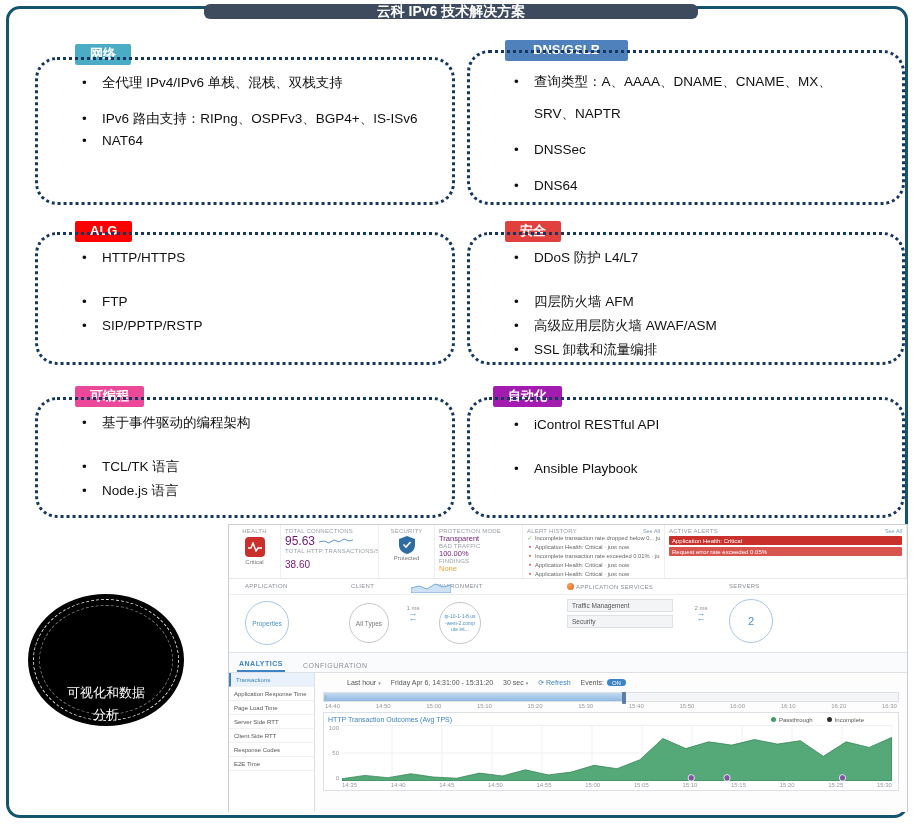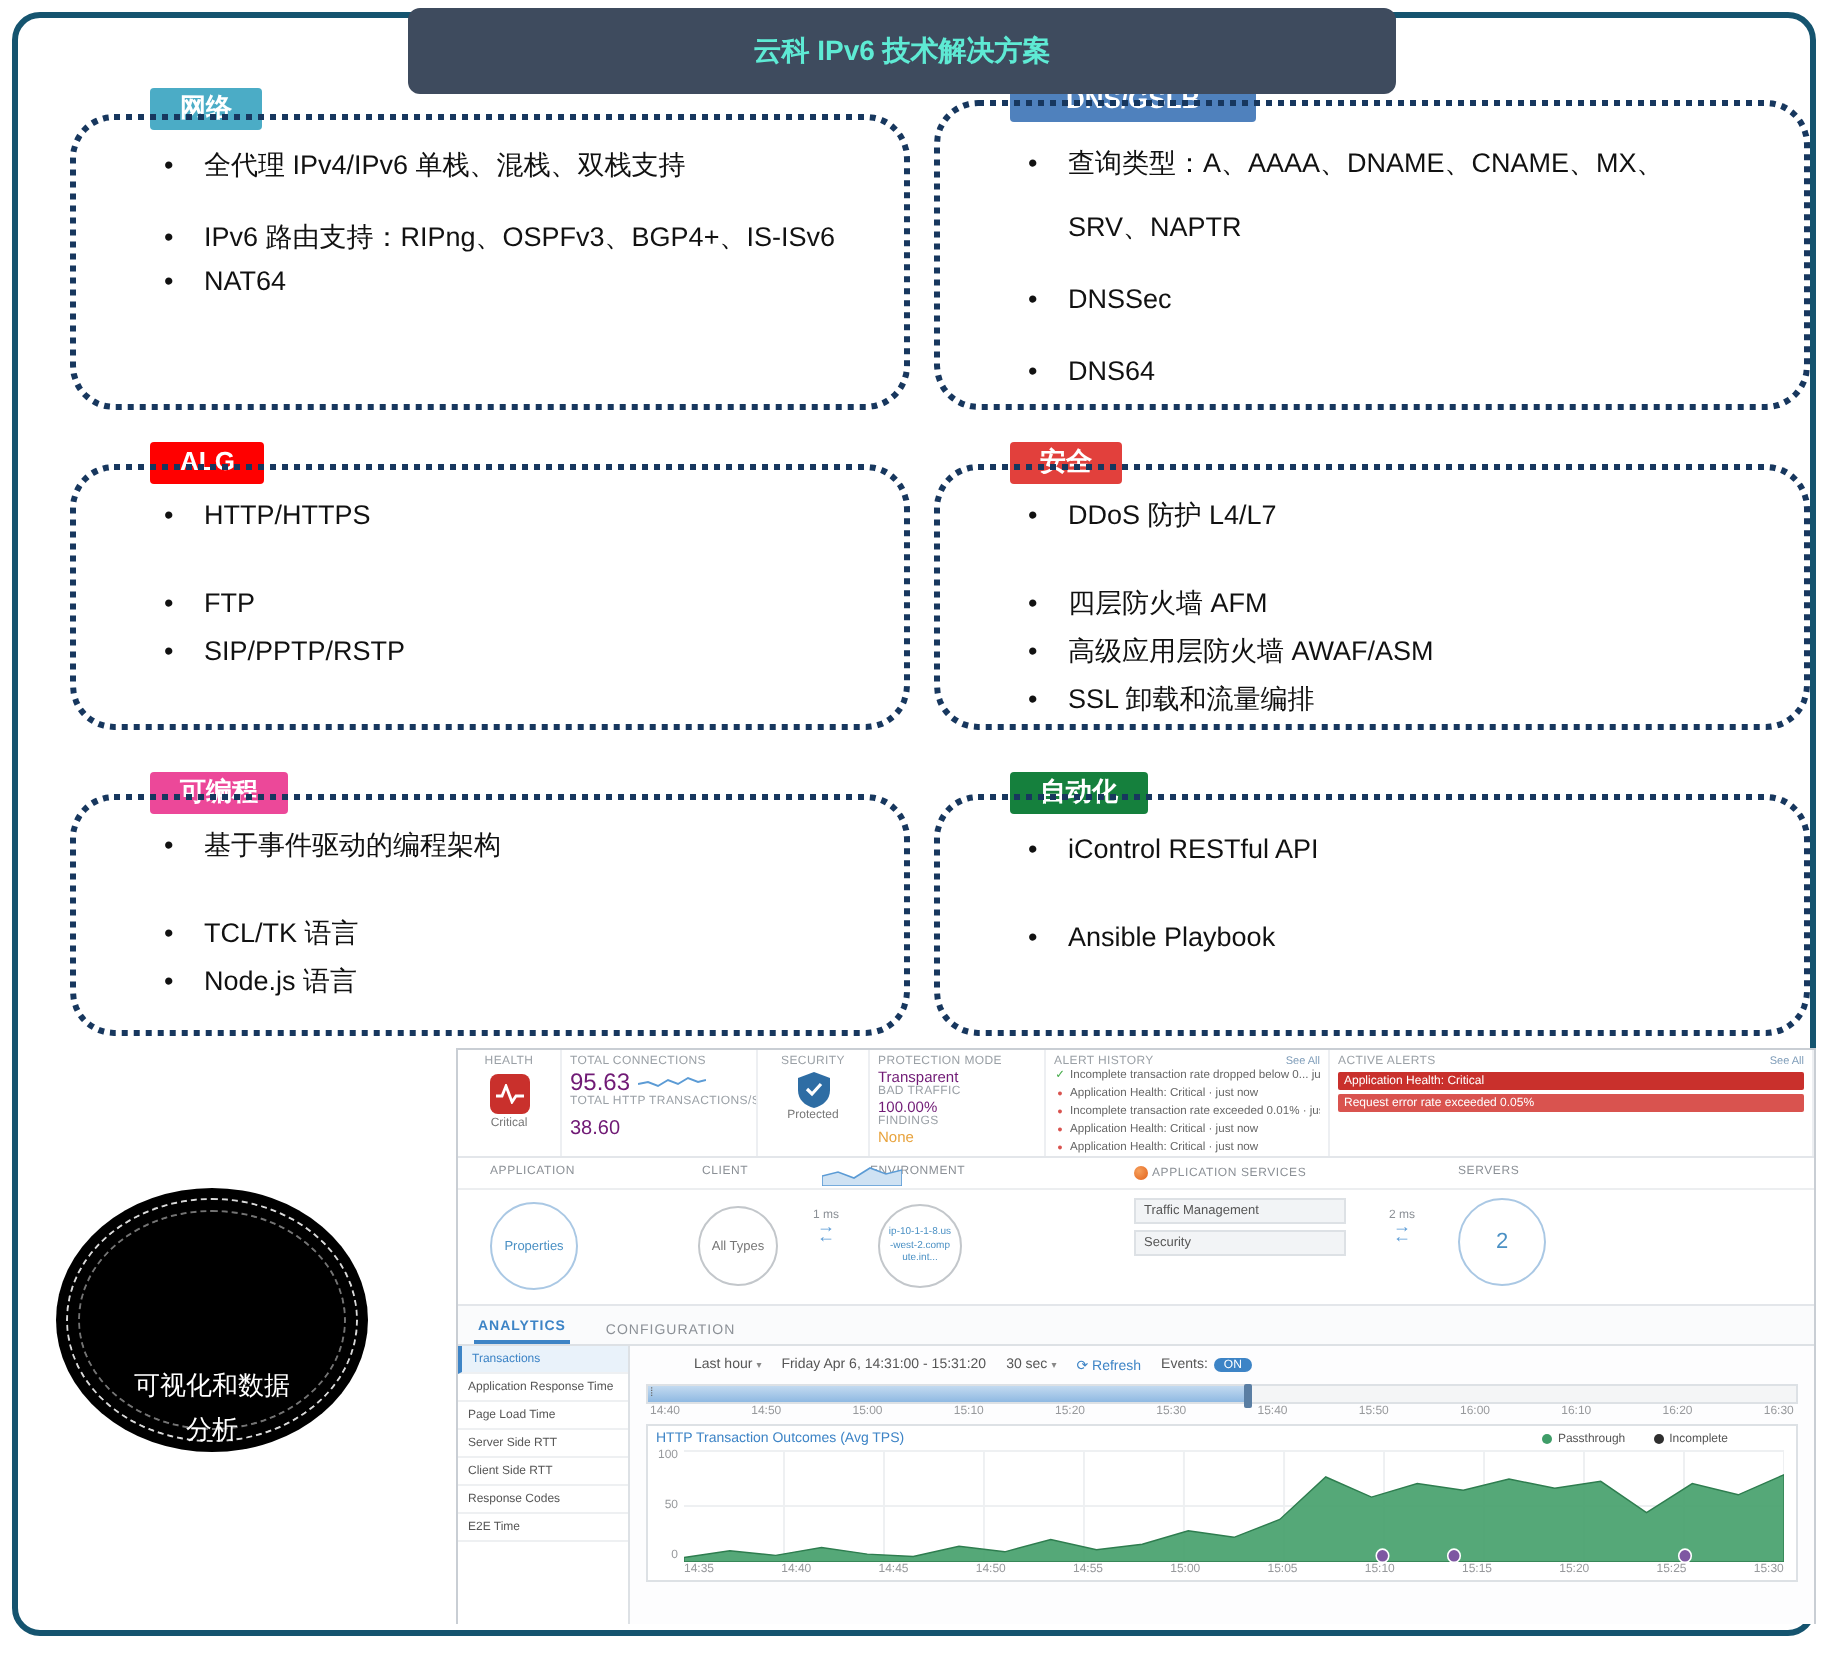--- a/index.html
+++ b/index.html
@@ -1,21 +1,21 @@
 <!DOCTYPE html>
 <html><head>
 <meta charset="utf-8">
 <style>
   *{margin:0;padding:0;box-sizing:border-box}
   html,body{width:922px;height:832px}
   body{position:relative;font-family:"Liberation Sans","DejaVu Sans",sans-serif;background:#fff;overflow:hidden}
 
   .frame{position:absolute;left:6px;top:6px;width:902px;height:812px;border:3px solid #15546f;border-radius:14px}
-  .banner{position:absolute;left:204px;top:4px;width:494px;height:43px;background:#3e4b5e;border-radius:6px;z-index:6;
-          display:flex;align-items:center;justify-content:center;color:#5eead4;font-weight:bold;font-size:14px}
+  .banner{position:absolute;left:204px;top:4px;width:494px;height:15px;background:#3e4b5e;border-radius:6px;z-index:6;
+          display:flex;align-items:center;justify-content:center;color:#ffffff;font-weight:bold;font-size:14px}
 
   .chip{position:absolute;z-index:3;color:#fff;font-weight:bold;font-size:13px;padding:2px 15px;border-radius:2px;line-height:1.3;white-space:nowrap}
   .fbox{position:absolute;z-index:4;border:3px dotted #17375e;border-radius:22px;background:transparent}
   .fitems{list-style:none;padding:13px 16px 0 42px}
   .fitems li{position:relative;padding-left:22px;font-size:13.5px;color:#111;line-height:20px}
   .fitems .bullet{position:absolute;left:2px;top:0}
   .b0 li:nth-child(2){margin-top:16px}.b0 li:nth-child(3){margin-top:2px}
   .b1 li{line-height:32px}.b1 li:nth-child(2){margin-top:4px}.b1 li:nth-child(3){margin-top:4px}
   .b2 li:nth-child(2){margin-top:24px}.b2 li:nth-child(3){margin-top:4px}
   .b3 li:nth-child(2){margin-top:24px}.b3 li:nth-child(3){margin-top:4px}.b3 li:nth-child(4){margin-top:4px}
@@ -156,21 +156,21 @@
     </ul>
   </div>
   <div class="chip" style="left: 75px; top: 386px; background: #ec4899;"><span>可编程</span></div>
 
   <div class="fbox b5" style="left:467px;top:397px;width:438px;height:121px">
     <ul class="fitems">
       <li><span class="bullet">•</span><span>iControl RESTful API</span></li>
       <li><span class="bullet">•</span><span>Ansible Playbook</span></li>
     </ul>
   </div>
-  <div class="chip" style="left: 505px; top: 386px; background: #15803d; text-align: center;"><span>自动化</span></div>
+  <div class="chip" style="left: 493px; top: 386px; background: #a21caf; text-align: center;"><span>自动化</span></div>
 
   <div class="ellipse">
     <span>可视化和数据分析</span>
   </div>
 
   <div class="dash">
 
     <div class="mrow">
       <div class="mcell c-health">
         <div class="mlabel">HEALTH</div>

